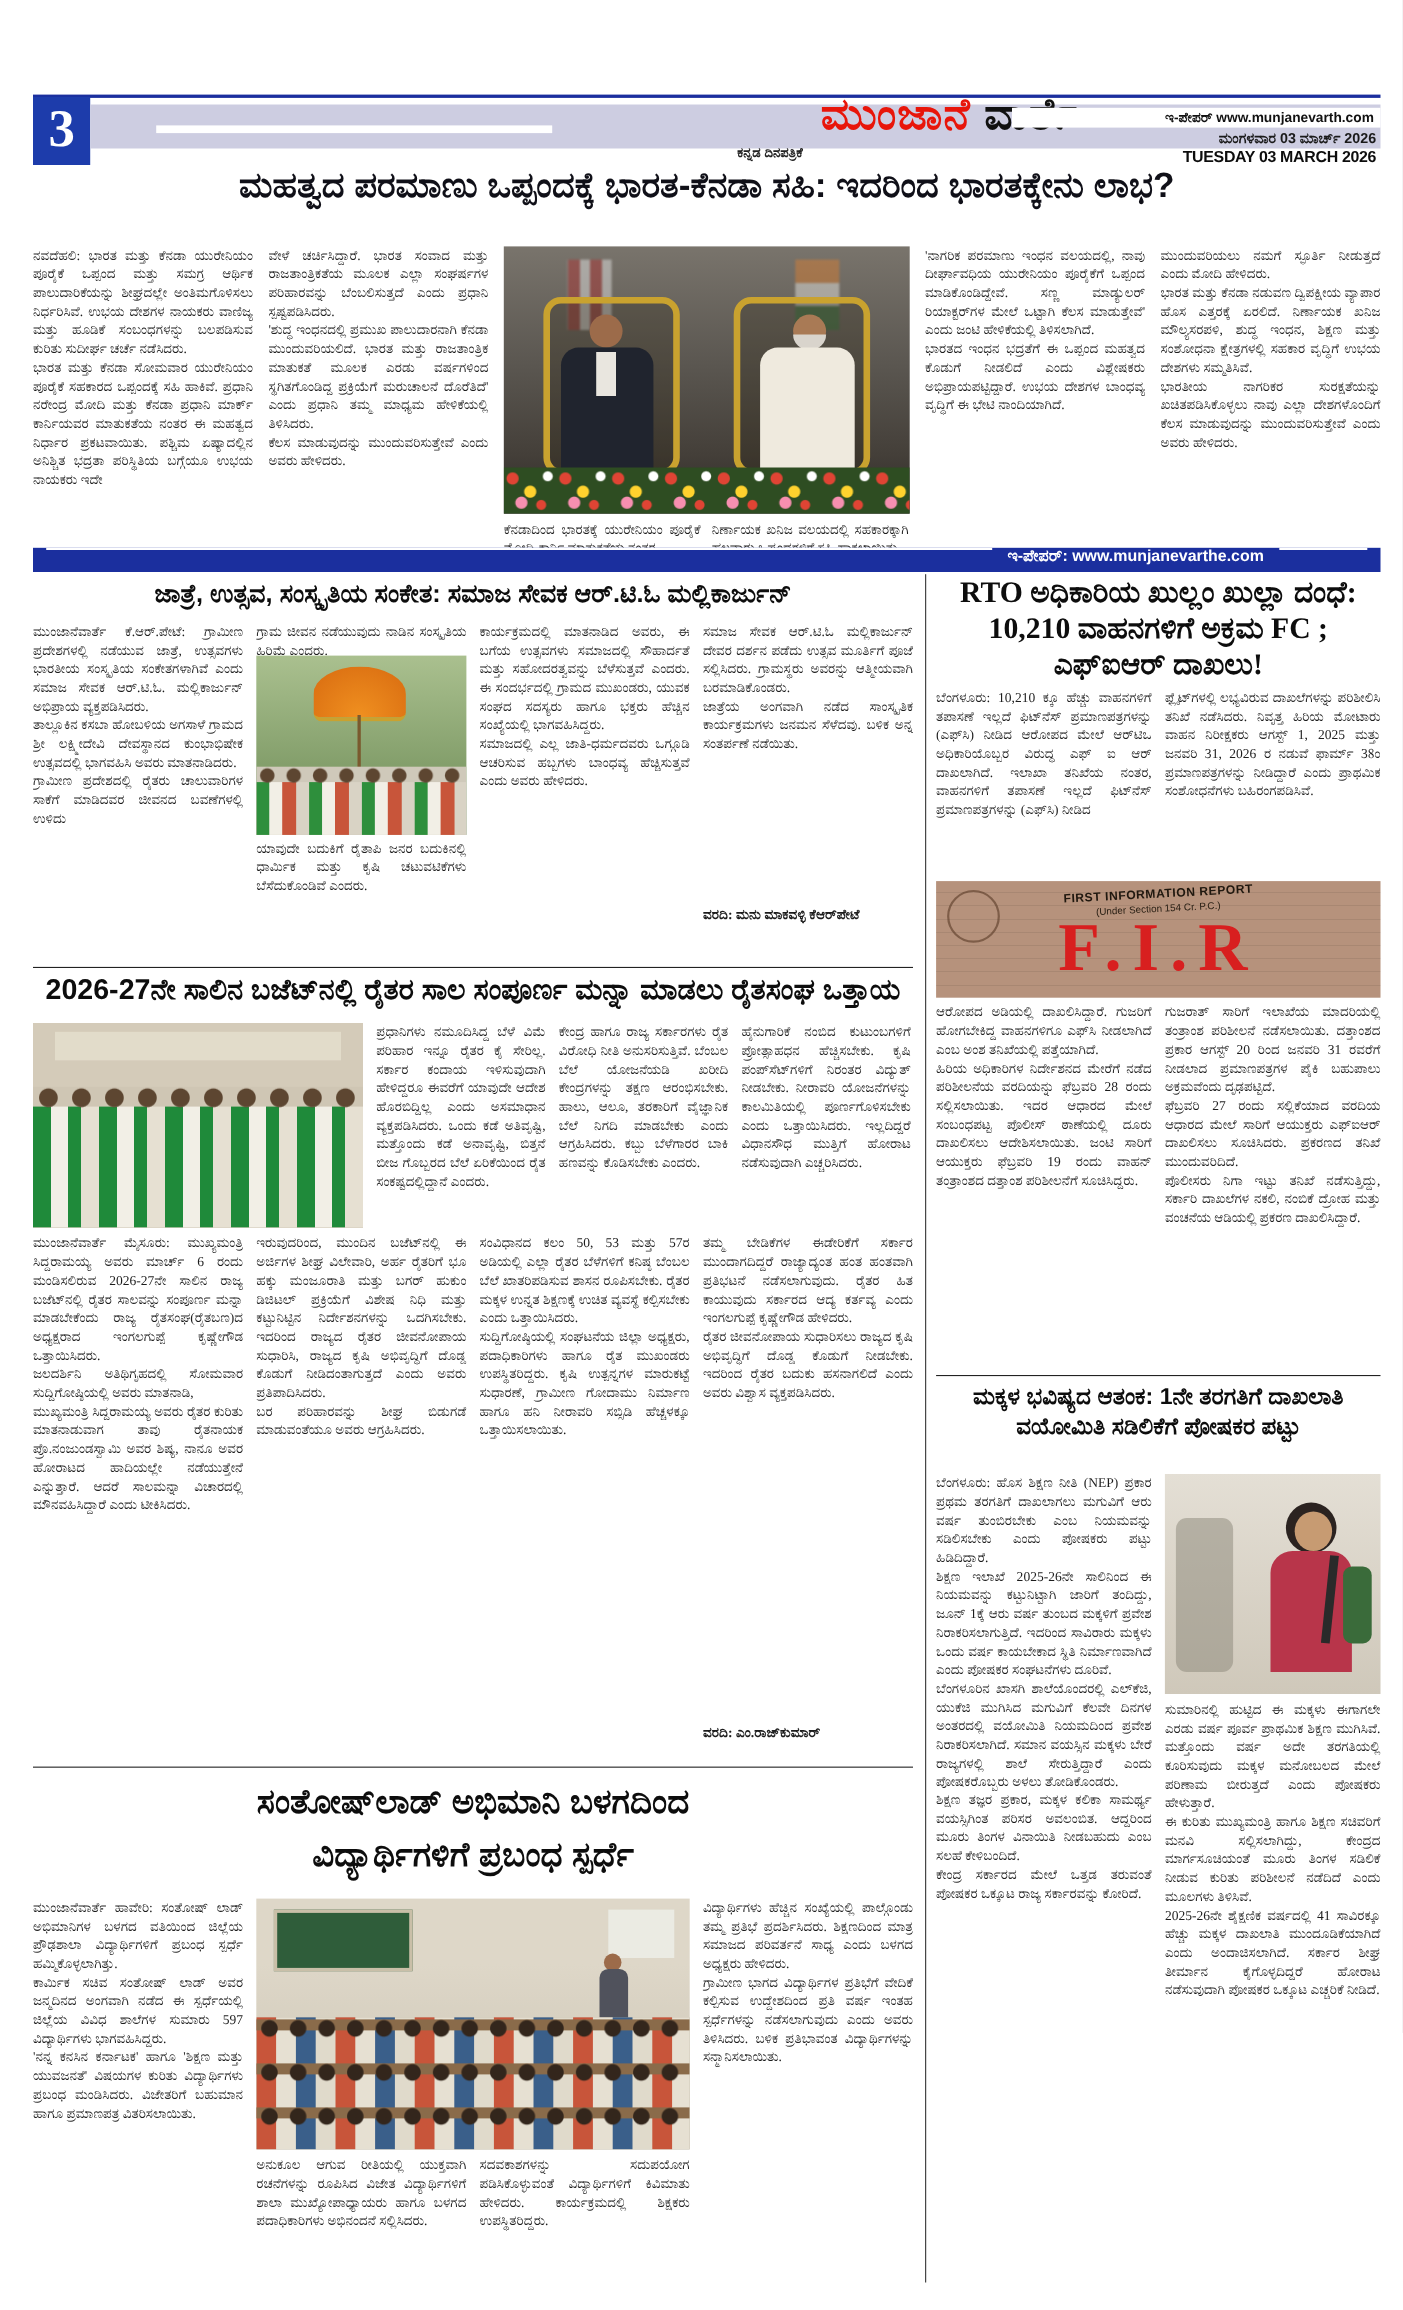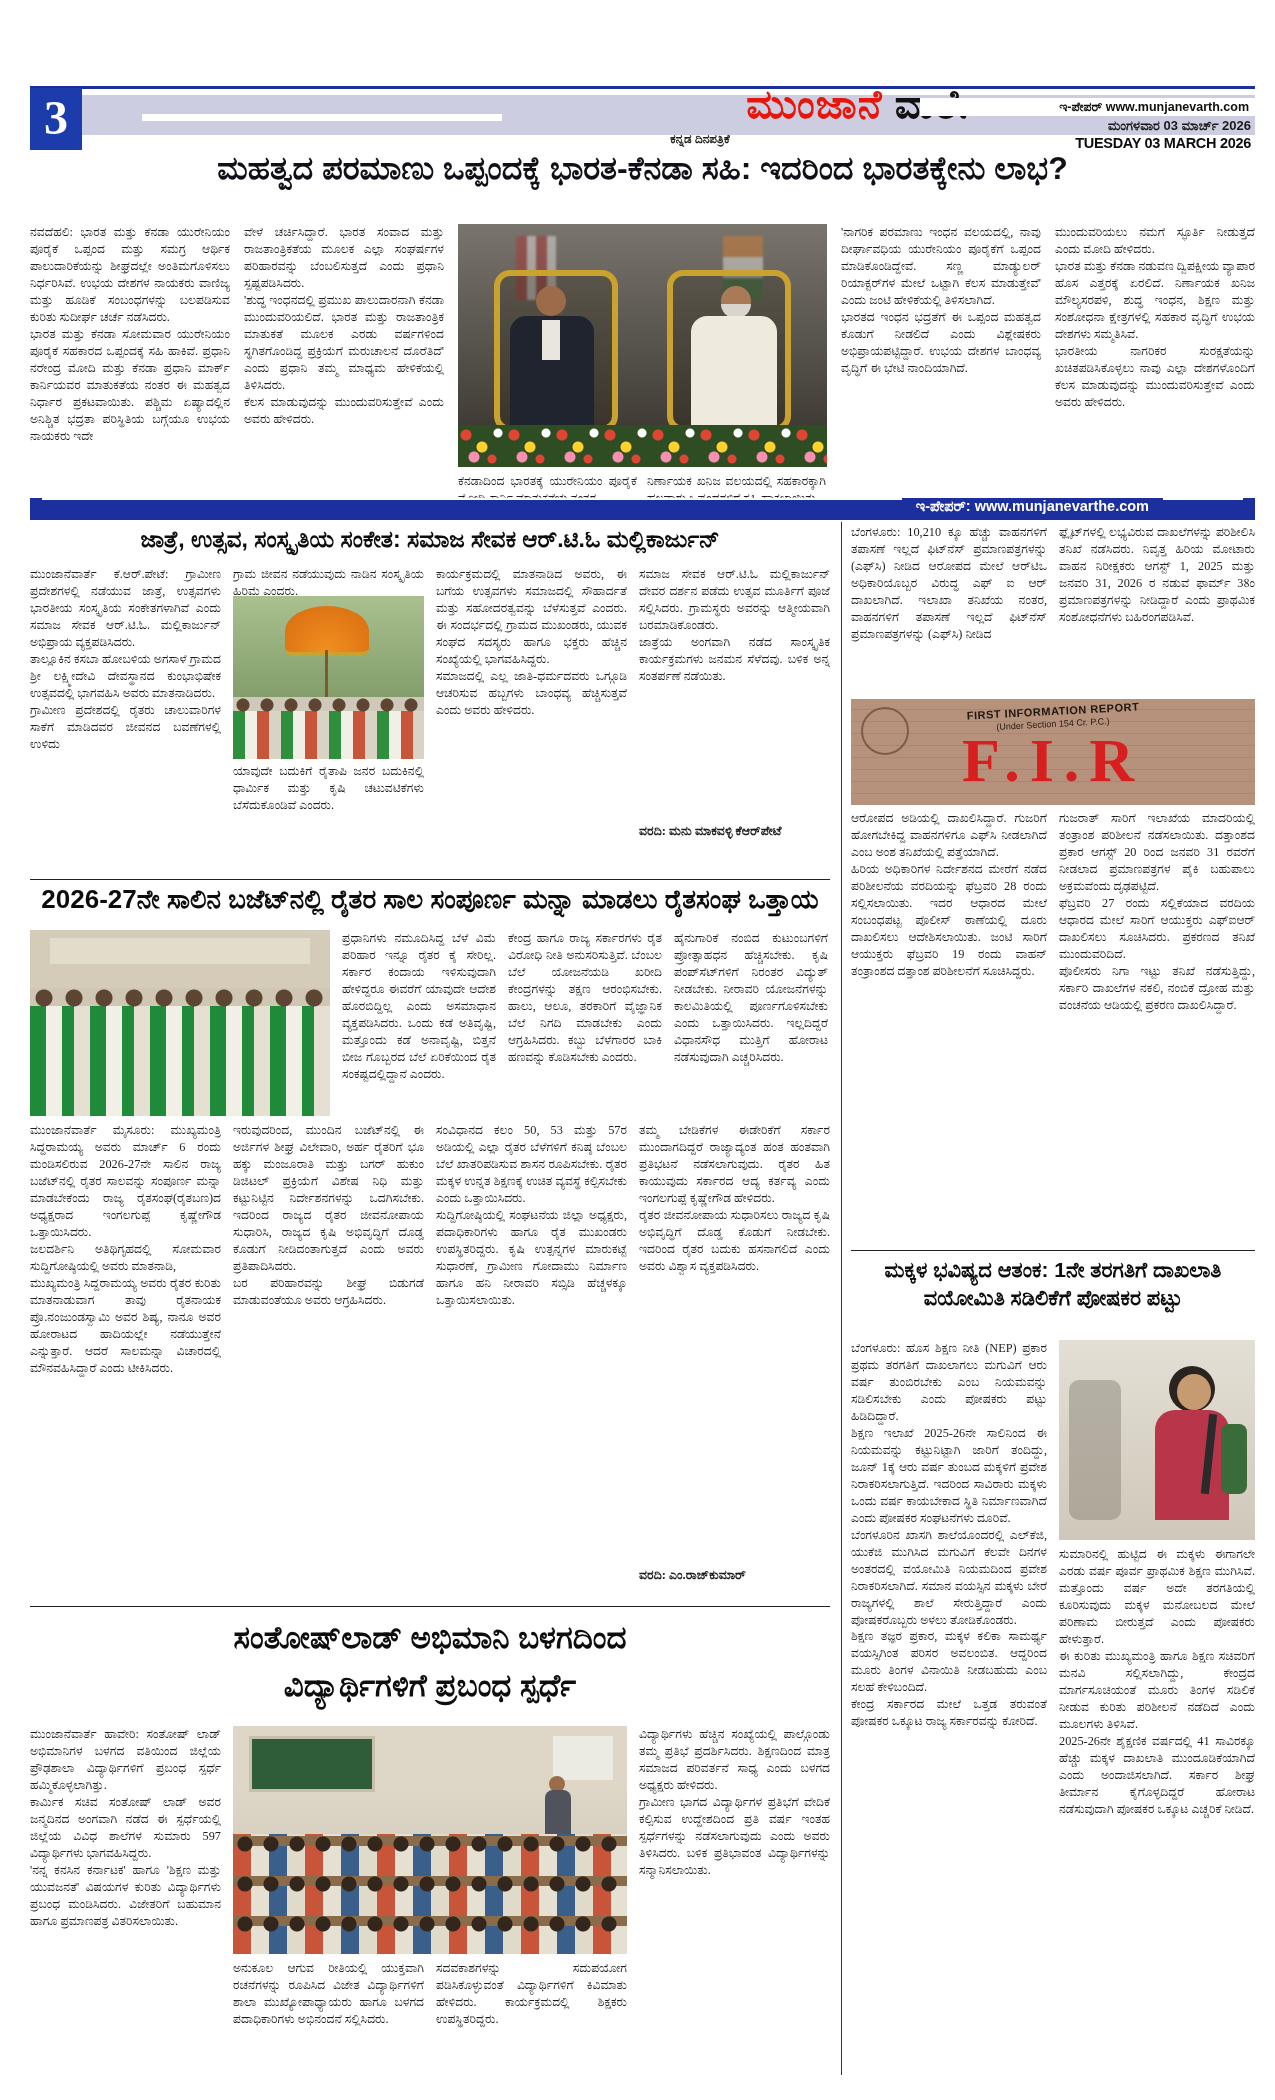--- a/index.html
+++ b/index.html
@@ -232,20 +232,21 @@
         <div class="txt" style="height:252px;">ಸಮಾಜ ಸೇವಕ ಆರ್.ಟಿ.ಓ ಮಲ್ಲಿಕಾರ್ಜುನ್ ದೇವರ ದರ್ಶನ ಪಡೆದು ಉತ್ಸವ ಮೂರ್ತಿಗೆ ಪೂಜೆ ಸಲ್ಲಿಸಿದರು. ಗ್ರಾಮಸ್ಥರು ಅವರನ್ನು ಆತ್ಮೀಯವಾಗಿ ಬರಮಾಡಿಕೊಂಡರು.
 ಜಾತ್ರೆಯ ಅಂಗವಾಗಿ ನಡೆದ ಸಾಂಸ್ಕೃತಿಕ ಕಾರ್ಯಕ್ರಮಗಳು ಜನಮನ ಸೆಳೆದವು. ಬಳಿಕ ಅನ್ನ ಸಂತರ್ಪಣೆ ನಡೆಯಿತು.</div>
         <div class="byline">ವರದಿ: ಮನು ಮಾಕವಳ್ಳಿ ಕೆಆರ್‌ಪೇಟೆ</div>
       </div>
     </div>
   </div>
 
   <div class="hr" style="left:30px;top:879px;width:800px;"></div>
 
   <div class="sec rto">
+    <div class="h-mid">RTO ಅಧಿಕಾರಿಯ ಖುಲ್ಲಂ ಖುಲ್ಲಾ ದಂಧೆ: 10,210 ವಾಹನಗಳಿಗೆ ಅಕ್ರಮ FC ; ಎಫ್‌ಐಆರ್ ದಾಖಲು!</div>
     <div class="rto-cols rto-top">
       <div class="txt">ಬೆಂಗಳೂರು: 10,210 ಕ್ಕೂ ಹೆಚ್ಚು ವಾಹನಗಳಿಗೆ ತಪಾಸಣೆ ಇಲ್ಲದೆ ಫಿಟ್‌ನೆಸ್ ಪ್ರಮಾಣಪತ್ರಗಳನ್ನು (ಎಫ್‌ಸಿ) ನೀಡಿದ ಆರೋಪದ ಮೇಲೆ ಆರ್‌ಟಿಒ ಅಧಿಕಾರಿಯೊಬ್ಬರ ವಿರುದ್ಧ ಎಫ್ ಐ ಆರ್ ದಾಖಲಾಗಿದೆ. ಇಲಾಖಾ ತನಿಖೆಯ ನಂತರ, ವಾಹನಗಳಿಗೆ ತಪಾಸಣೆ ಇಲ್ಲದೆ ಫಿಟ್‌ನೆಸ್ ಪ್ರಮಾಣಪತ್ರಗಳನ್ನು (ಎಫ್‌ಸಿ) ನೀಡಿದ</div>
       <div class="txt">ಫ್ಲೈಟ್‌ಗಳಲ್ಲಿ ಲಭ್ಯವಿರುವ ದಾಖಲೆಗಳನ್ನು ಪರಿಶೀಲಿಸಿ ತನಿಖೆ ನಡೆಸಿದರು. ನಿವೃತ್ತ ಹಿರಿಯ ಮೋಟಾರು ವಾಹನ ನಿರೀಕ್ಷಕರು ಆಗಸ್ಟ್ 1, 2025 ಮತ್ತು ಜನವರಿ 31, 2026 ರ ನಡುವೆ ಫಾರ್ಮ್ 38ಂ ಪ್ರಮಾಣಪತ್ರಗಳನ್ನು ನೀಡಿದ್ದಾರೆ ಎಂದು ಪ್ರಾಥಮಿಕ ಸಂಶೋಧನೆಗಳು ಬಹಿರಂಗಪಡಿಸಿವೆ.</div>
     </div>
     <div class="photo fir">
       <div class="fir-stamp"></div>
       <div class="fir-h1">FIRST INFORMATION REPORT</div>
       <div class="fir-h2">(Under Section 154 Cr. P.C.)</div>
       <div class="fir-big">F.I.R</div>
     </div>

